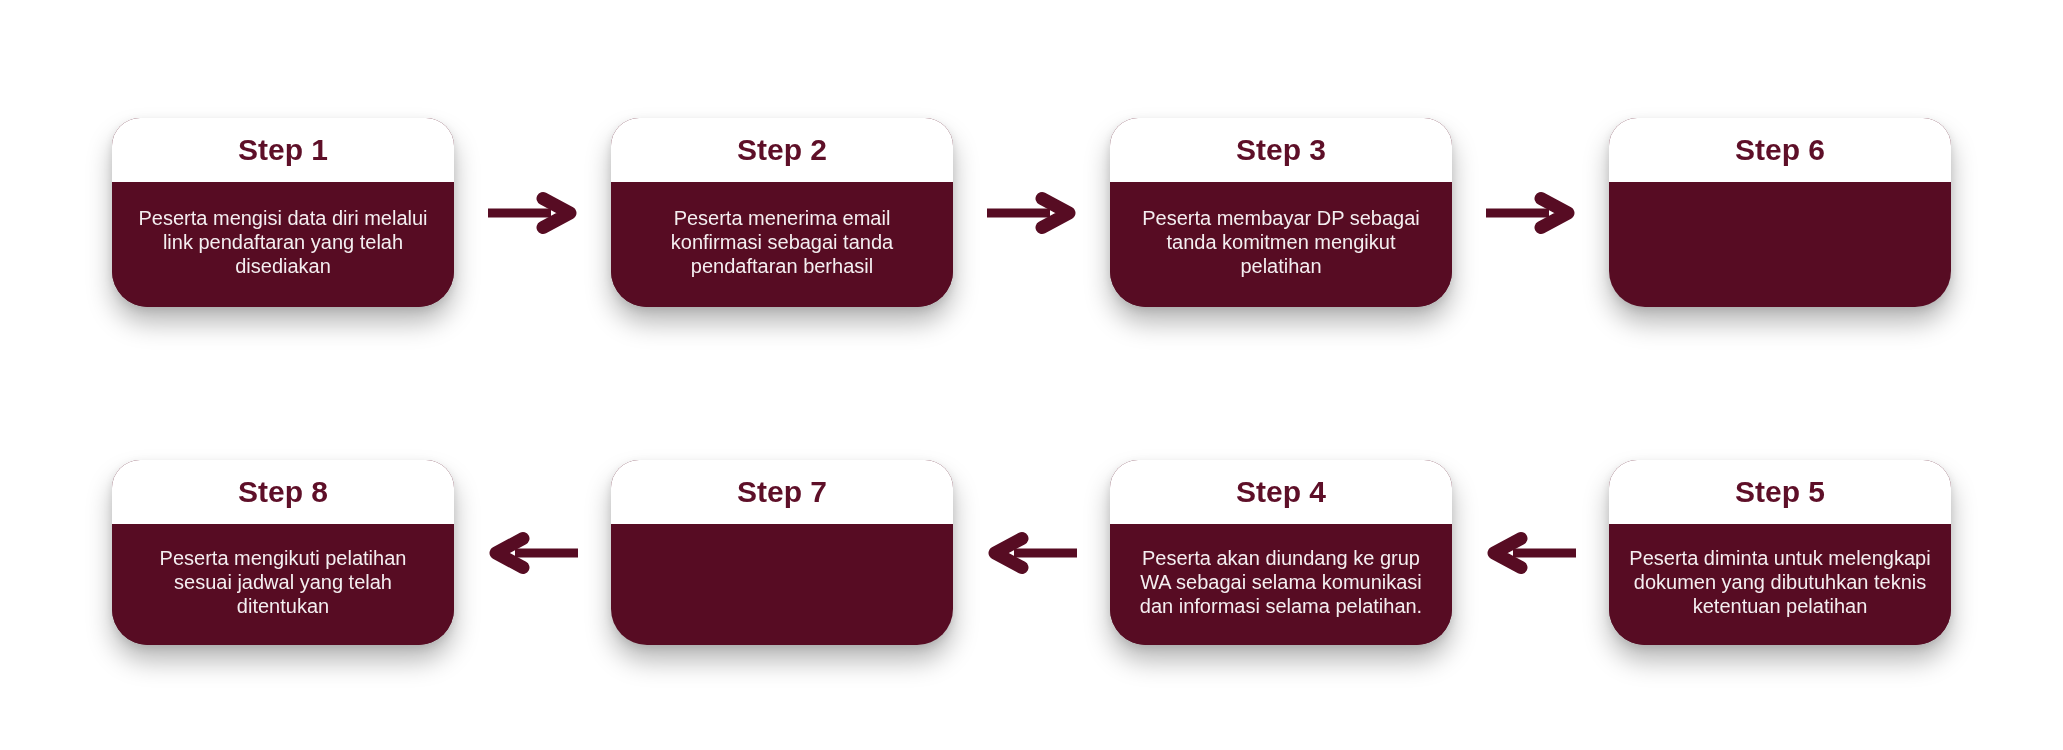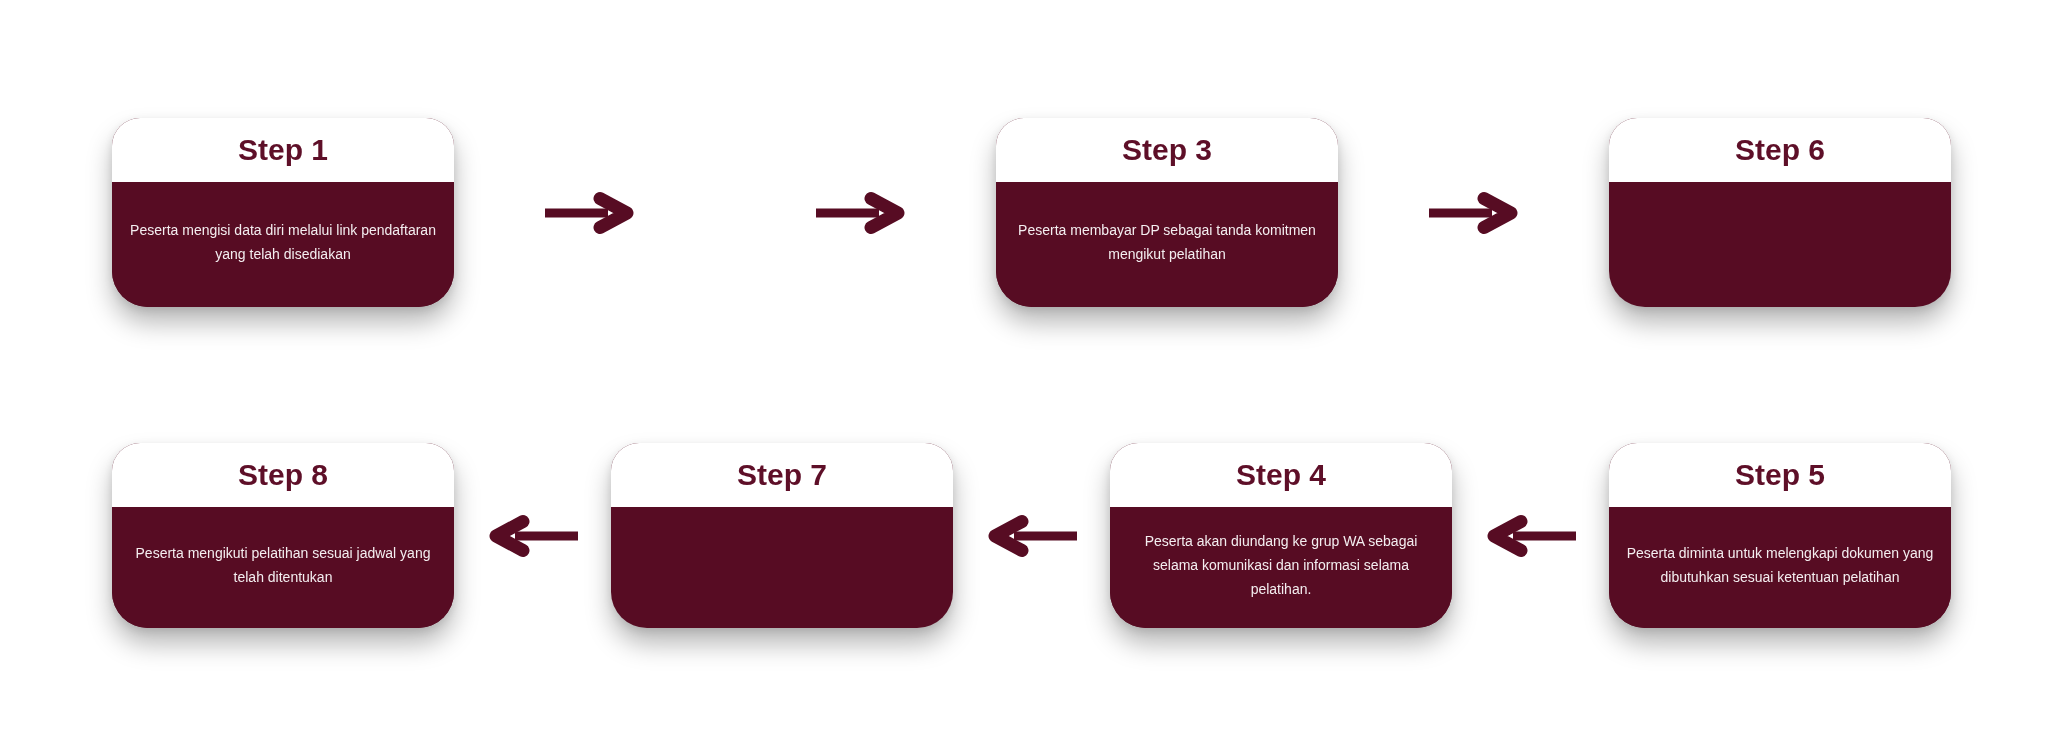--- a/index.html
+++ b/index.html
@@ -19,21 +19,21 @@
   }
   .row{
     position:absolute;
     left:112px;
     width:1839px;
     display:flex;
     justify-content:space-between;
     align-items:stretch;
   }
   .row-1{top:118px;height:189px;}
-  .row-2{top:443px;height:185px;}
+  .row-2{top:460px;height:185px;}
   .card{
     width:342px;
     display:flex;
     flex-direction:column;
     border-radius:28px 28px 36px 36px;
     overflow:hidden;
     box-shadow:0 16px 26px rgba(0,0,0,0.28), 0 3px 8px rgba(0,0,0,0.10);
     background:var(--maroon);
   }
   .card-header{
@@ -51,21 +51,21 @@
   }
   .card-body{
     flex:1;
     background:var(--maroon);
     display:flex;
     align-items:center;
     justify-content:center;
     padding:4px 16px 10px;
   }
   .step-desc{
-    font-size:14px;
+    font-size:20px;
     line-height:24px;
     color:var(--body-text);
     text-align:center;
   }
   .arrow-cell{
     flex:1;
     display:flex;
     align-items:center;
     justify-content:center;
   }
@@ -85,20 +85,28 @@
     </div>
   </section>
 
   <div class="arrow-cell">
     <svg class="arrow" width="96" height="44" viewBox="0 0 96 44" aria-hidden="true">
       <path d="M3 22 H66" stroke="currentColor" stroke-width="9" fill="none"></path>
       <path d="M58 7.5 L85 22 L58 36.5" stroke="currentColor" stroke-width="13" fill="none" stroke-linecap="round" stroke-linejoin="round"></path>
     </svg>
   </div>
 
+  <section class="card">
+    <header class="card-header">
+      <h2 class="step-title">Step 2</h2>
+    </header>
+    <div class="card-body">
+      <p class="step-desc">Peserta menerima email konfirmasi sebagai tanda pendaftaran berhasil</p>
+    </div>
+  </section>
 
   <div class="arrow-cell">
     <svg class="arrow" width="96" height="44" viewBox="0 0 96 44" aria-hidden="true">
       <path d="M3 22 H66" stroke="currentColor" stroke-width="9" fill="none"></path>
       <path d="M58 7.5 L85 22 L58 36.5" stroke="currentColor" stroke-width="13" fill="none" stroke-linecap="round" stroke-linejoin="round"></path>
     </svg>
   </div>
 
   <section class="card">
     <header class="card-header">
@@ -169,17 +177,17 @@
       <path d="M93 22 H30" stroke="currentColor" stroke-width="9" fill="none"></path>
       <path d="M38 7.5 L11 22 L38 36.5" stroke="currentColor" stroke-width="13" fill="none" stroke-linecap="round" stroke-linejoin="round"></path>
     </svg>
   </div>
 
   <section class="card">
     <header class="card-header">
       <h2 class="step-title">Step 5</h2>
     </header>
     <div class="card-body">
-      <p class="step-desc">Peserta diminta untuk melengkapi dokumen yang dibutuhkan sesuai ketentuan pelatihan</p>
+      <p class="step-desc">Peserta diminta untuk melengkapi dokumen yang dibutuhkan teknis ketentuan pelatihan</p>
     </div>
   </section>
 
 </div>
 
 </body></html>

